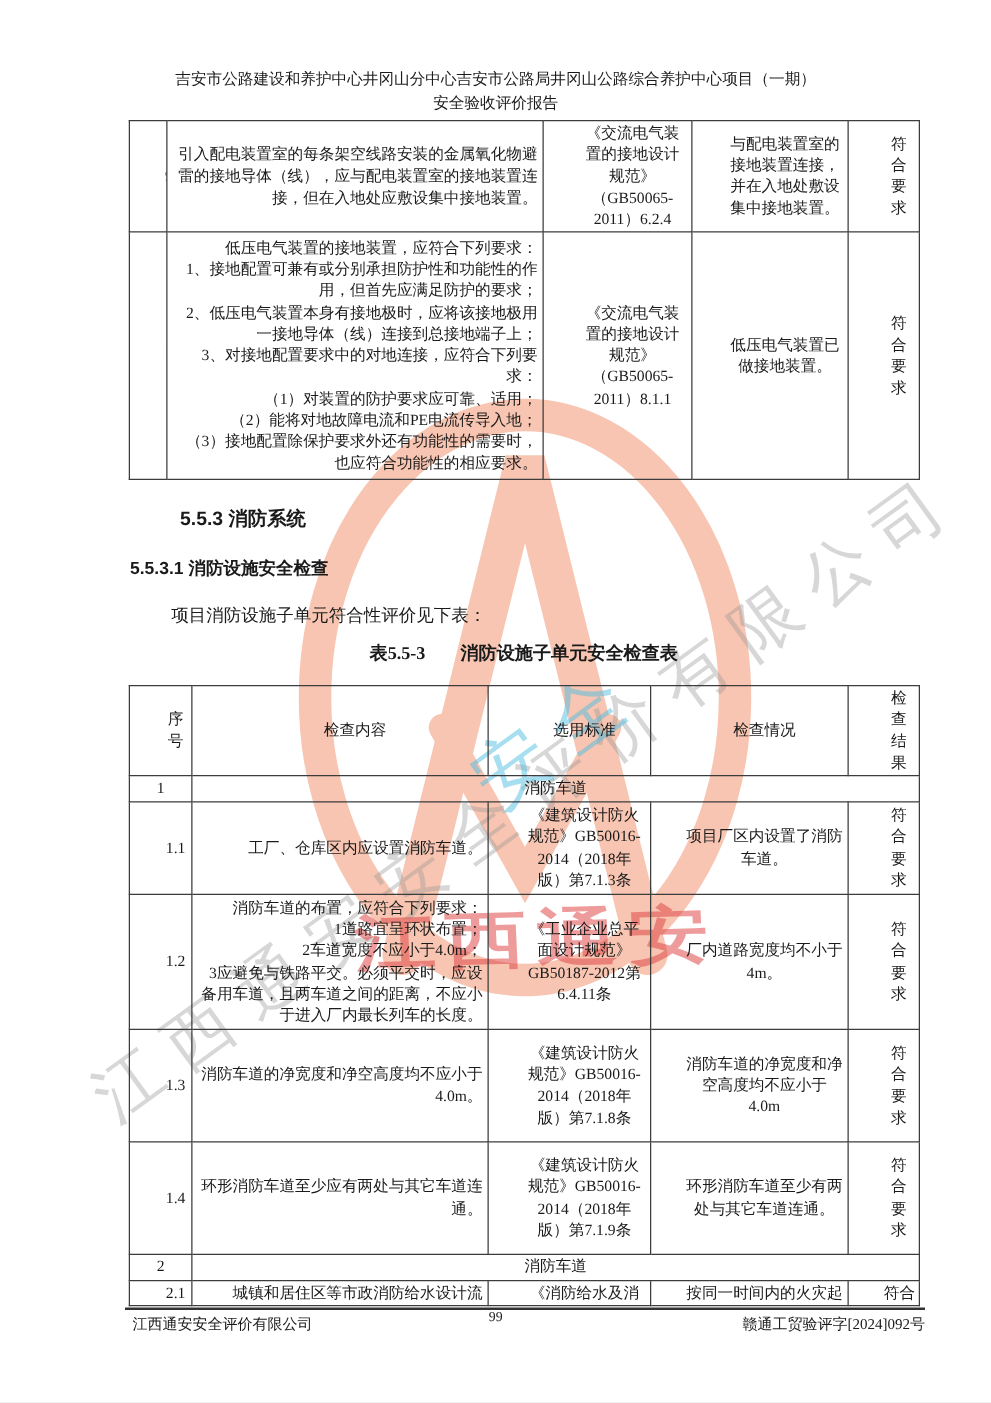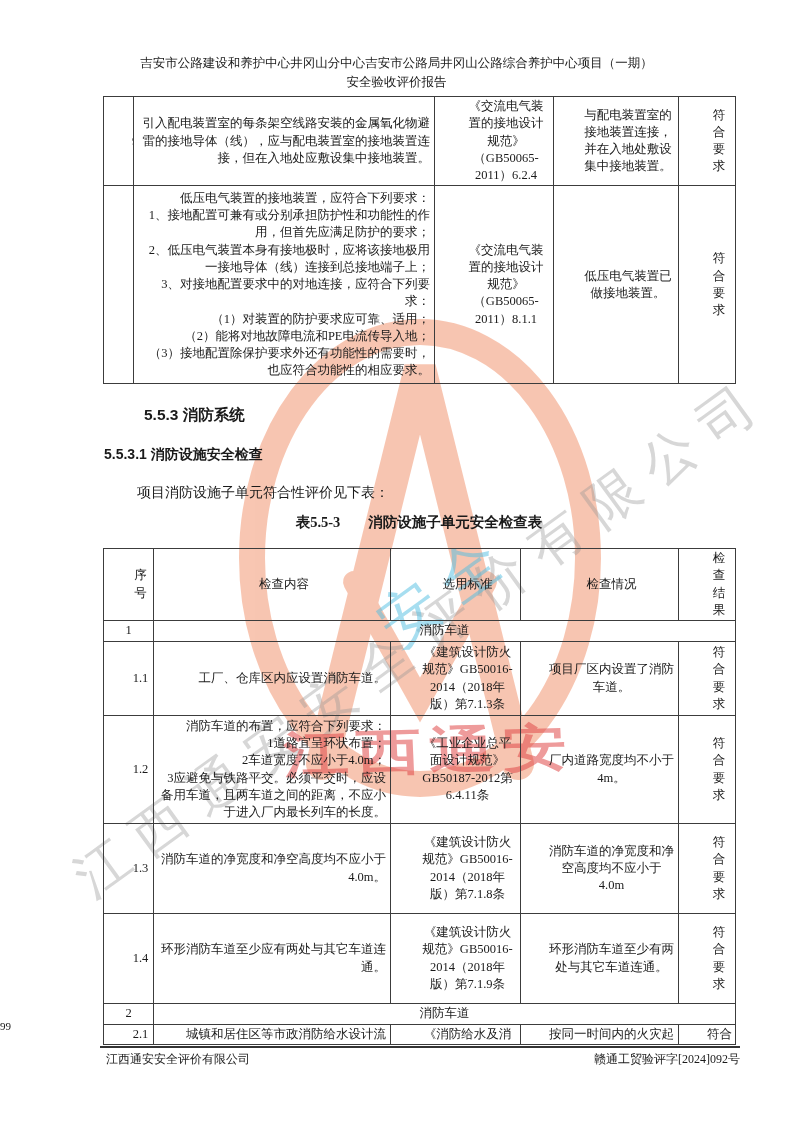--- a/index.html
+++ b/index.html
@@ -58,21 +58,21 @@
   .sec-row td{text-align:center;height:20px;padding:0 4px;}
   .summary{position:absolute;left:137px;top:376px;font-size:14px;}
   .h1{position:absolute;left:104px;top:405px;font-size:15.5px;font-weight:bold;
       font-family:"Liberation Sans","DejaVu Sans",sans-serif;margin-left:40px;}
   .h2{position:absolute;left:104px;top:446px;font-size:14px;font-weight:bold;
       font-family:"Liberation Sans","DejaVu Sans",sans-serif;}
   .intro{position:absolute;left:137px;top:484px;font-size:14px;}
   .caption{position:absolute;left:103px;top:513px;width:632px;text-align:center;
            font-size:14.5px;font-weight:600;}
   .caption .gap{display:inline-block;width:28px;}
-  .pagenum{position:absolute;top:1020px;left:0;width:100%;font-size:11px;}
+  .pagenum{position:absolute;top:1048px;left:0;width:100%;text-align:center;font-size:11px;}
   .footer-rule{position:absolute;left:100px;top:1046px;width:640px;height:2px;background:#333;}
   .footer-left{position:absolute;left:106px;top:1051px;font-size:12px;}
   .footer-right{position:absolute;right:53px;top:1051px;font-size:12px;}
 </style>
 </head>
 <body>
 
 <div class="page">
 
   <div class="wm">

